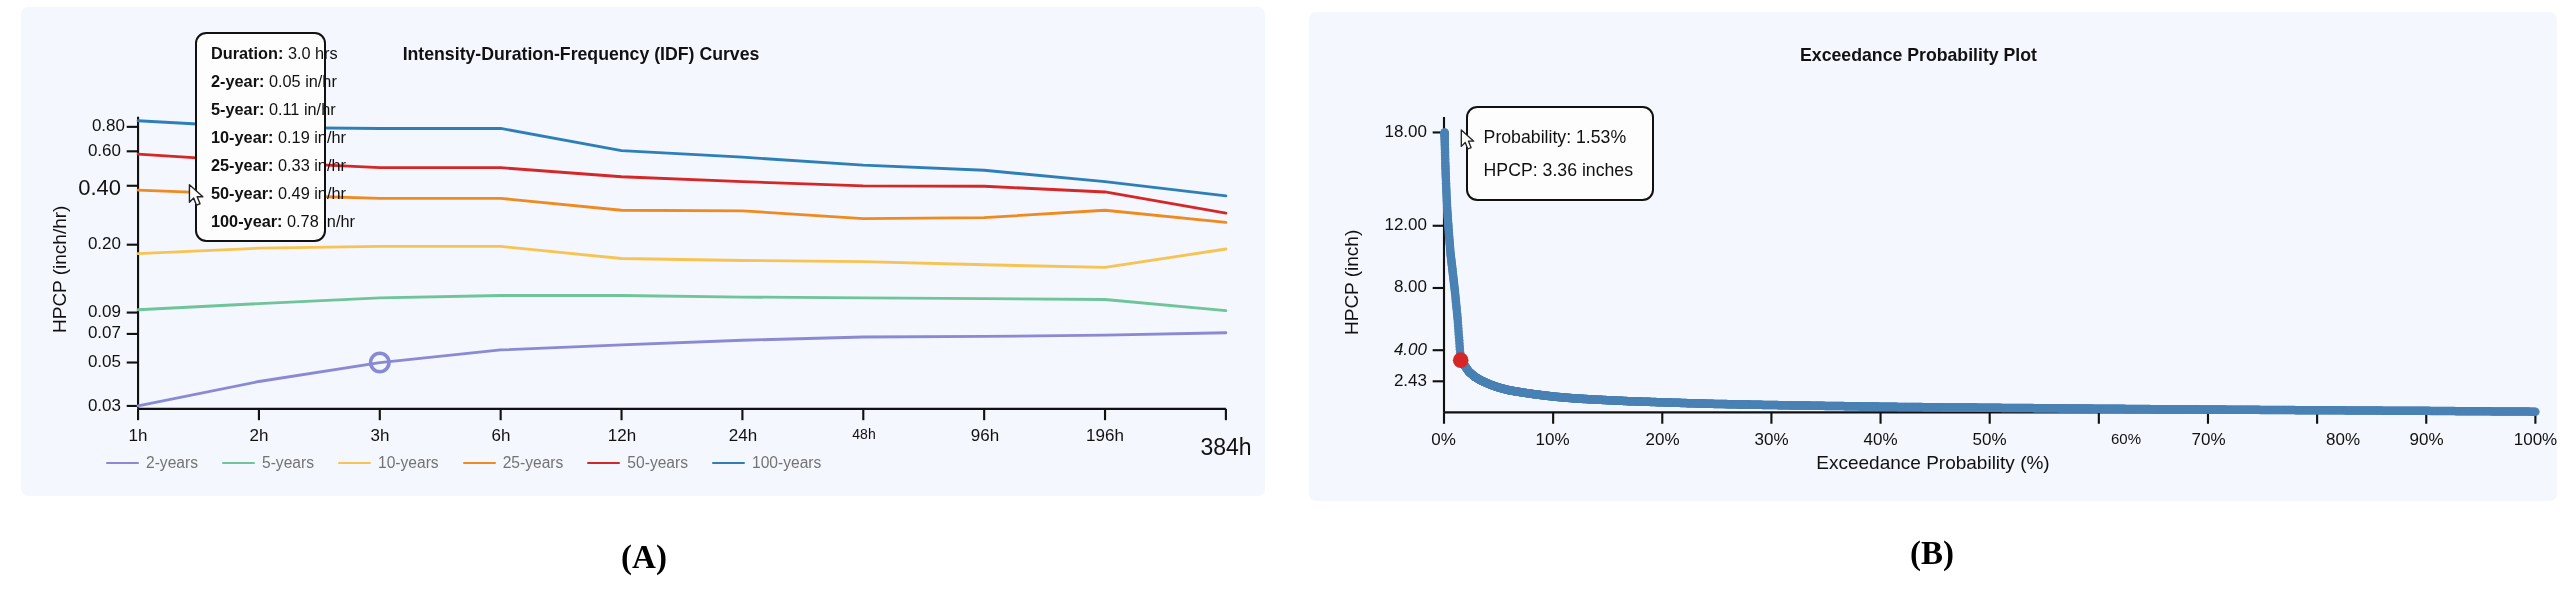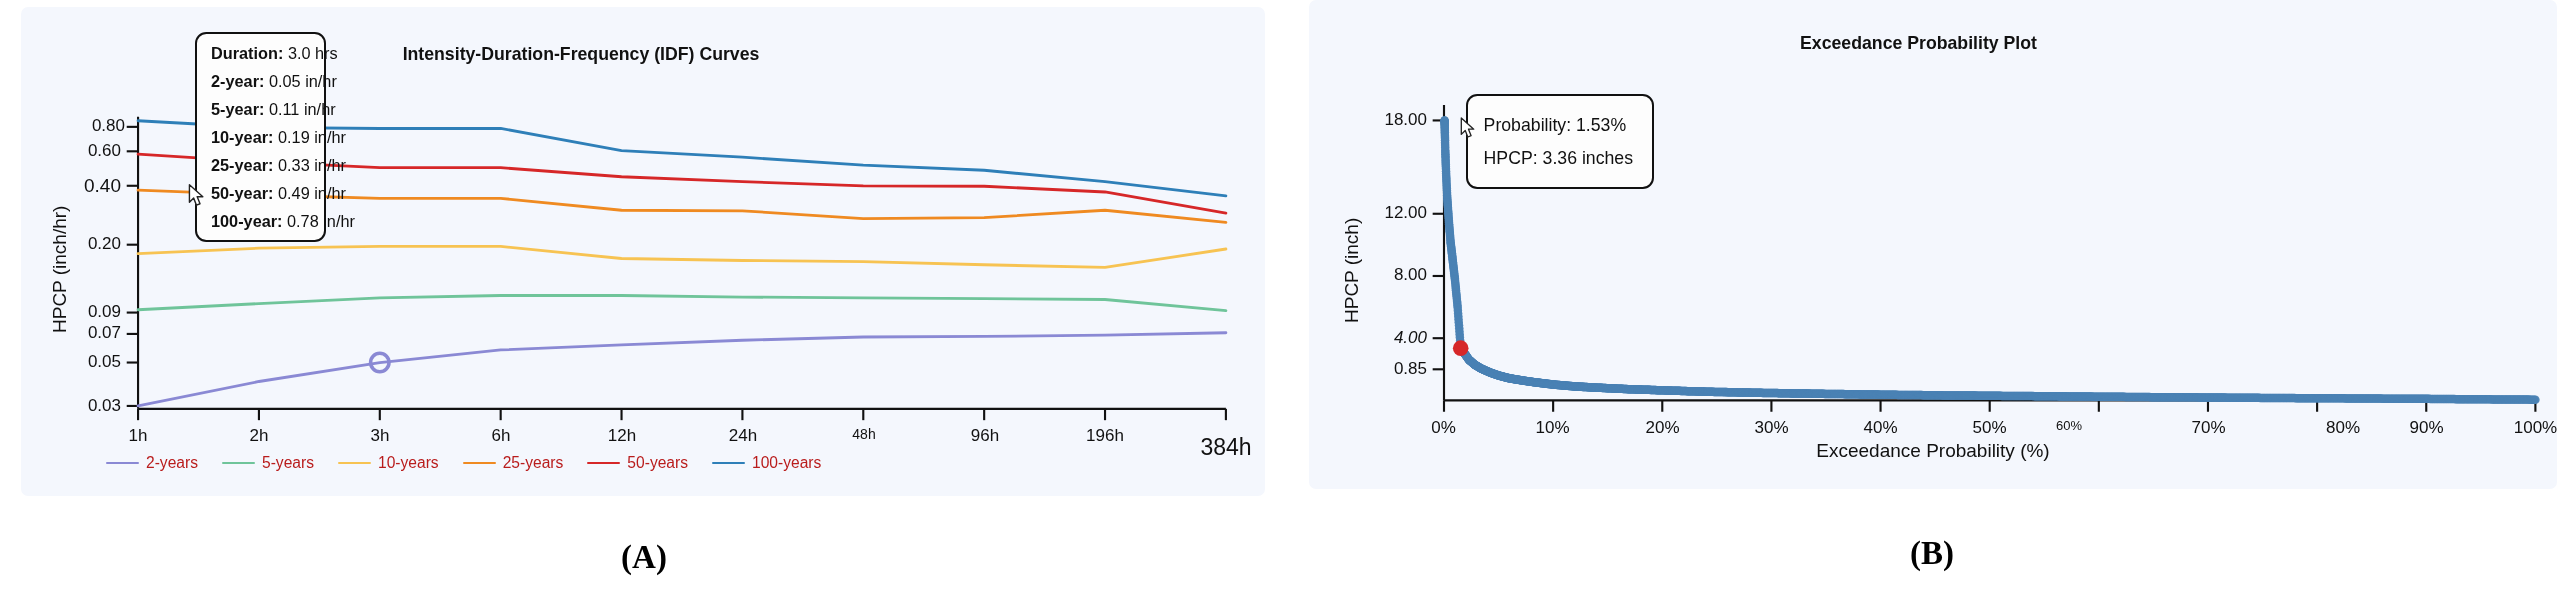--- a/index.html
+++ b/index.html
@@ -20,21 +20,21 @@
     width: 1288px; height: 610px;
   }
   .chart-card {
     position: absolute;
     background: #f4f7fd;
     border-radius: 7px;
   }
   
   #card-a { left: 21px; top: 7px; width: 1244px; height: 489px; }
   
-  #card-b { left: 21px; top: 0; width: 1248px; height: 489px; }
+  #card-b { left: 21px; top: 12px; width: 1248px; height: 489px; }
 
   .plot-title {
     position: absolute;
     font-weight: bold;
     color: #111;
     text-align: center;
     white-space: nowrap;
   }
   .axis-title {
     position: absolute;
@@ -62,21 +62,21 @@
   .tooltip-row b { font-weight: bold; }
 
   .legend {
     position: absolute;
     display: flex;
     align-items: center;
     gap: 24px;
   }
   .legend-item { display: flex; align-items: center; gap: 7px; }
   .legend-swatch { width: 33px; height: 2.8px; border-radius: 1.4px; }
-  .legend-label { color: #b91c1c; white-space: nowrap; }
+  .legend-label { color: #737373; white-space: nowrap; }
 
   .panel-caption {
     position: absolute;
     width: 100%;
     text-align: center;
     font-family: "Liberation Serif", serif;
     font-weight: bold;
     color: #000;
   }
   svg { position: absolute; left: 0; top: 0; overflow: visible; }
@@ -131,21 +131,21 @@
             <polyline points="165.0,207.7 335.6,218.5 506.1,226.7 676.7,226.7 847.2,239.5 1017.8,246.4 1188.3,252.3 1358.9,252.9 1529.4,261.0 1700.0,290.8" stroke="#d62728"></polyline>
             <polyline points="165.0,160.5 335.6,169.9 506.1,171.4 676.7,171.4 847.2,202.6 1017.8,211.9 1188.3,223.1 1358.9,230.4 1529.4,246.4 1700.0,266.6" stroke="#2e7fb8"></polyline>
           </g>
 
         <circle id="hover-ring-a" cx="506.1111111111111" cy="501.66633694188954" r="13" fill="none" stroke="#8a89d4" stroke-width="5"></circle>
       </svg>
 
       <div id="ylabels-a">
           <div class="tick-label" style="right: 1140px; top: 109px; font-size: 17px; text-align: right;">0.80</div>
           <div class="tick-label" style="right: 1144px; top: 134px; font-size: 17px; text-align: right;">0.60</div>
-          <div class="tick-label" style="right: 1144px; top: 168px; font-size: 19px; text-align: right;">0.40</div>
+          <div class="tick-label" style="right: 1144px; top: 168px; font-size: 22px; text-align: right;">0.40</div>
           <div class="tick-label" style="right: 1144px; top: 227px; font-size: 17px; text-align: right;">0.20</div>
           <div class="tick-label" style="right: 1144px; top: 295px; font-size: 17px; text-align: right;">0.09</div>
           <div class="tick-label" style="right: 1144px; top: 316px; font-size: 17px; text-align: right;">0.07</div>
           <div class="tick-label" style="right: 1144px; top: 345px; font-size: 17px; text-align: right;">0.05</div>
           <div class="tick-label" style="right: 1144px; top: 389px; font-size: 17px; text-align: right;">0.03</div>
         </div>
 
       <div id="xlabels-a">
           <div class="tick-label" style="left: 78px; top: 419px; width: 78px; text-align: center; font-size: 17px;">1h</div>
           <div class="tick-label" style="left: 199px; top: 419px; width: 78px; text-align: center; font-size: 17px;">2h</div>
@@ -1644,30 +1644,30 @@
             <circle cx="1730.0" cy="563.9" r="6" fill="#4a82b4" opacity="0.95"></circle>
           </g>
         <circle id="highlight-b" cx="213.562" cy="491.25684210526316" r="11" fill="#d62728"></circle>
       </svg>
 
       <div id="ylabels-b">
           <div class="tick-label" style="right: 1130px; top: 110px; font-size: 17px; text-align: right;">18.00</div>
           <div class="tick-label" style="right: 1130px; top: 203px; font-size: 17px; text-align: right;">12.00</div>
           <div class="tick-label" style="right: 1130px; top: 265px; font-size: 17px; text-align: right;">8.00</div>
           <div class="tick-label" style="right: 1130px; top: 328px; font-size: 17px; text-align: right; font-style: italic;">4.00</div>
-          <div class="tick-label" style="right: 1130px; top: 359px; font-size: 17px; text-align: right;">0.85</div>
+          <div class="tick-label" style="right: 1130px; top: 359px; font-size: 17px; text-align: right;">2.43</div>
         </div>
       <div id="xlabels-b">
           <div class="tick-label" style="left: 92px; top: 418px; width: 85px; text-align: center; font-size: 17px;">0%</div>
           <div class="tick-label" style="left: 201px; top: 418px; width: 85px; text-align: center; font-size: 17px;">10%</div>
           <div class="tick-label" style="left: 311px; top: 418px; width: 85px; text-align: center; font-size: 17px;">20%</div>
           <div class="tick-label" style="left: 420px; top: 418px; width: 85px; text-align: center; font-size: 17px;">30%</div>
           <div class="tick-label" style="left: 529px; top: 418px; width: 85px; text-align: center; font-size: 17px;">40%</div>
           <div class="tick-label" style="left: 638px; top: 418px; width: 85px; text-align: center; font-size: 17px;">50%</div>
-          <div class="tick-label" style="left: 747px; top: 418px; width: 85px; text-align: left; font-size: 13px;">60%</div>
+          <div class="tick-label" style="left: 747px; top: 418px; width: 85px; text-align: right; font-size: 15px;">60%</div>
           <div class="tick-label" style="left: 857px; top: 418px; width: 85px; text-align: center; font-size: 17px;">70%</div>
           <div class="tick-label" style="left: 966px; top: 418px; width: 85px; text-align: right; font-size: 17px;">80%</div>
           <div class="tick-label" style="left: 1075px; top: 418px; width: 85px; text-align: center; font-size: 17px;">90%</div>
           <div class="tick-label" style="left: 1184px; top: 418px; width: 85px; text-align: center; font-size: 17px;">100%</div>
         </div>
 
       <div class="cursor-icon" style="left:151px; top:117px;">
         <svg width="17" height="23" viewBox="0 0 26 34">
           <path d="M2,1 L2,26 L8,20 L12,30 L17,28 L13,18 L21,18 Z" fill="#ffffff" stroke="#222" stroke-width="2" stroke-linejoin="round"></path>
         </svg>

